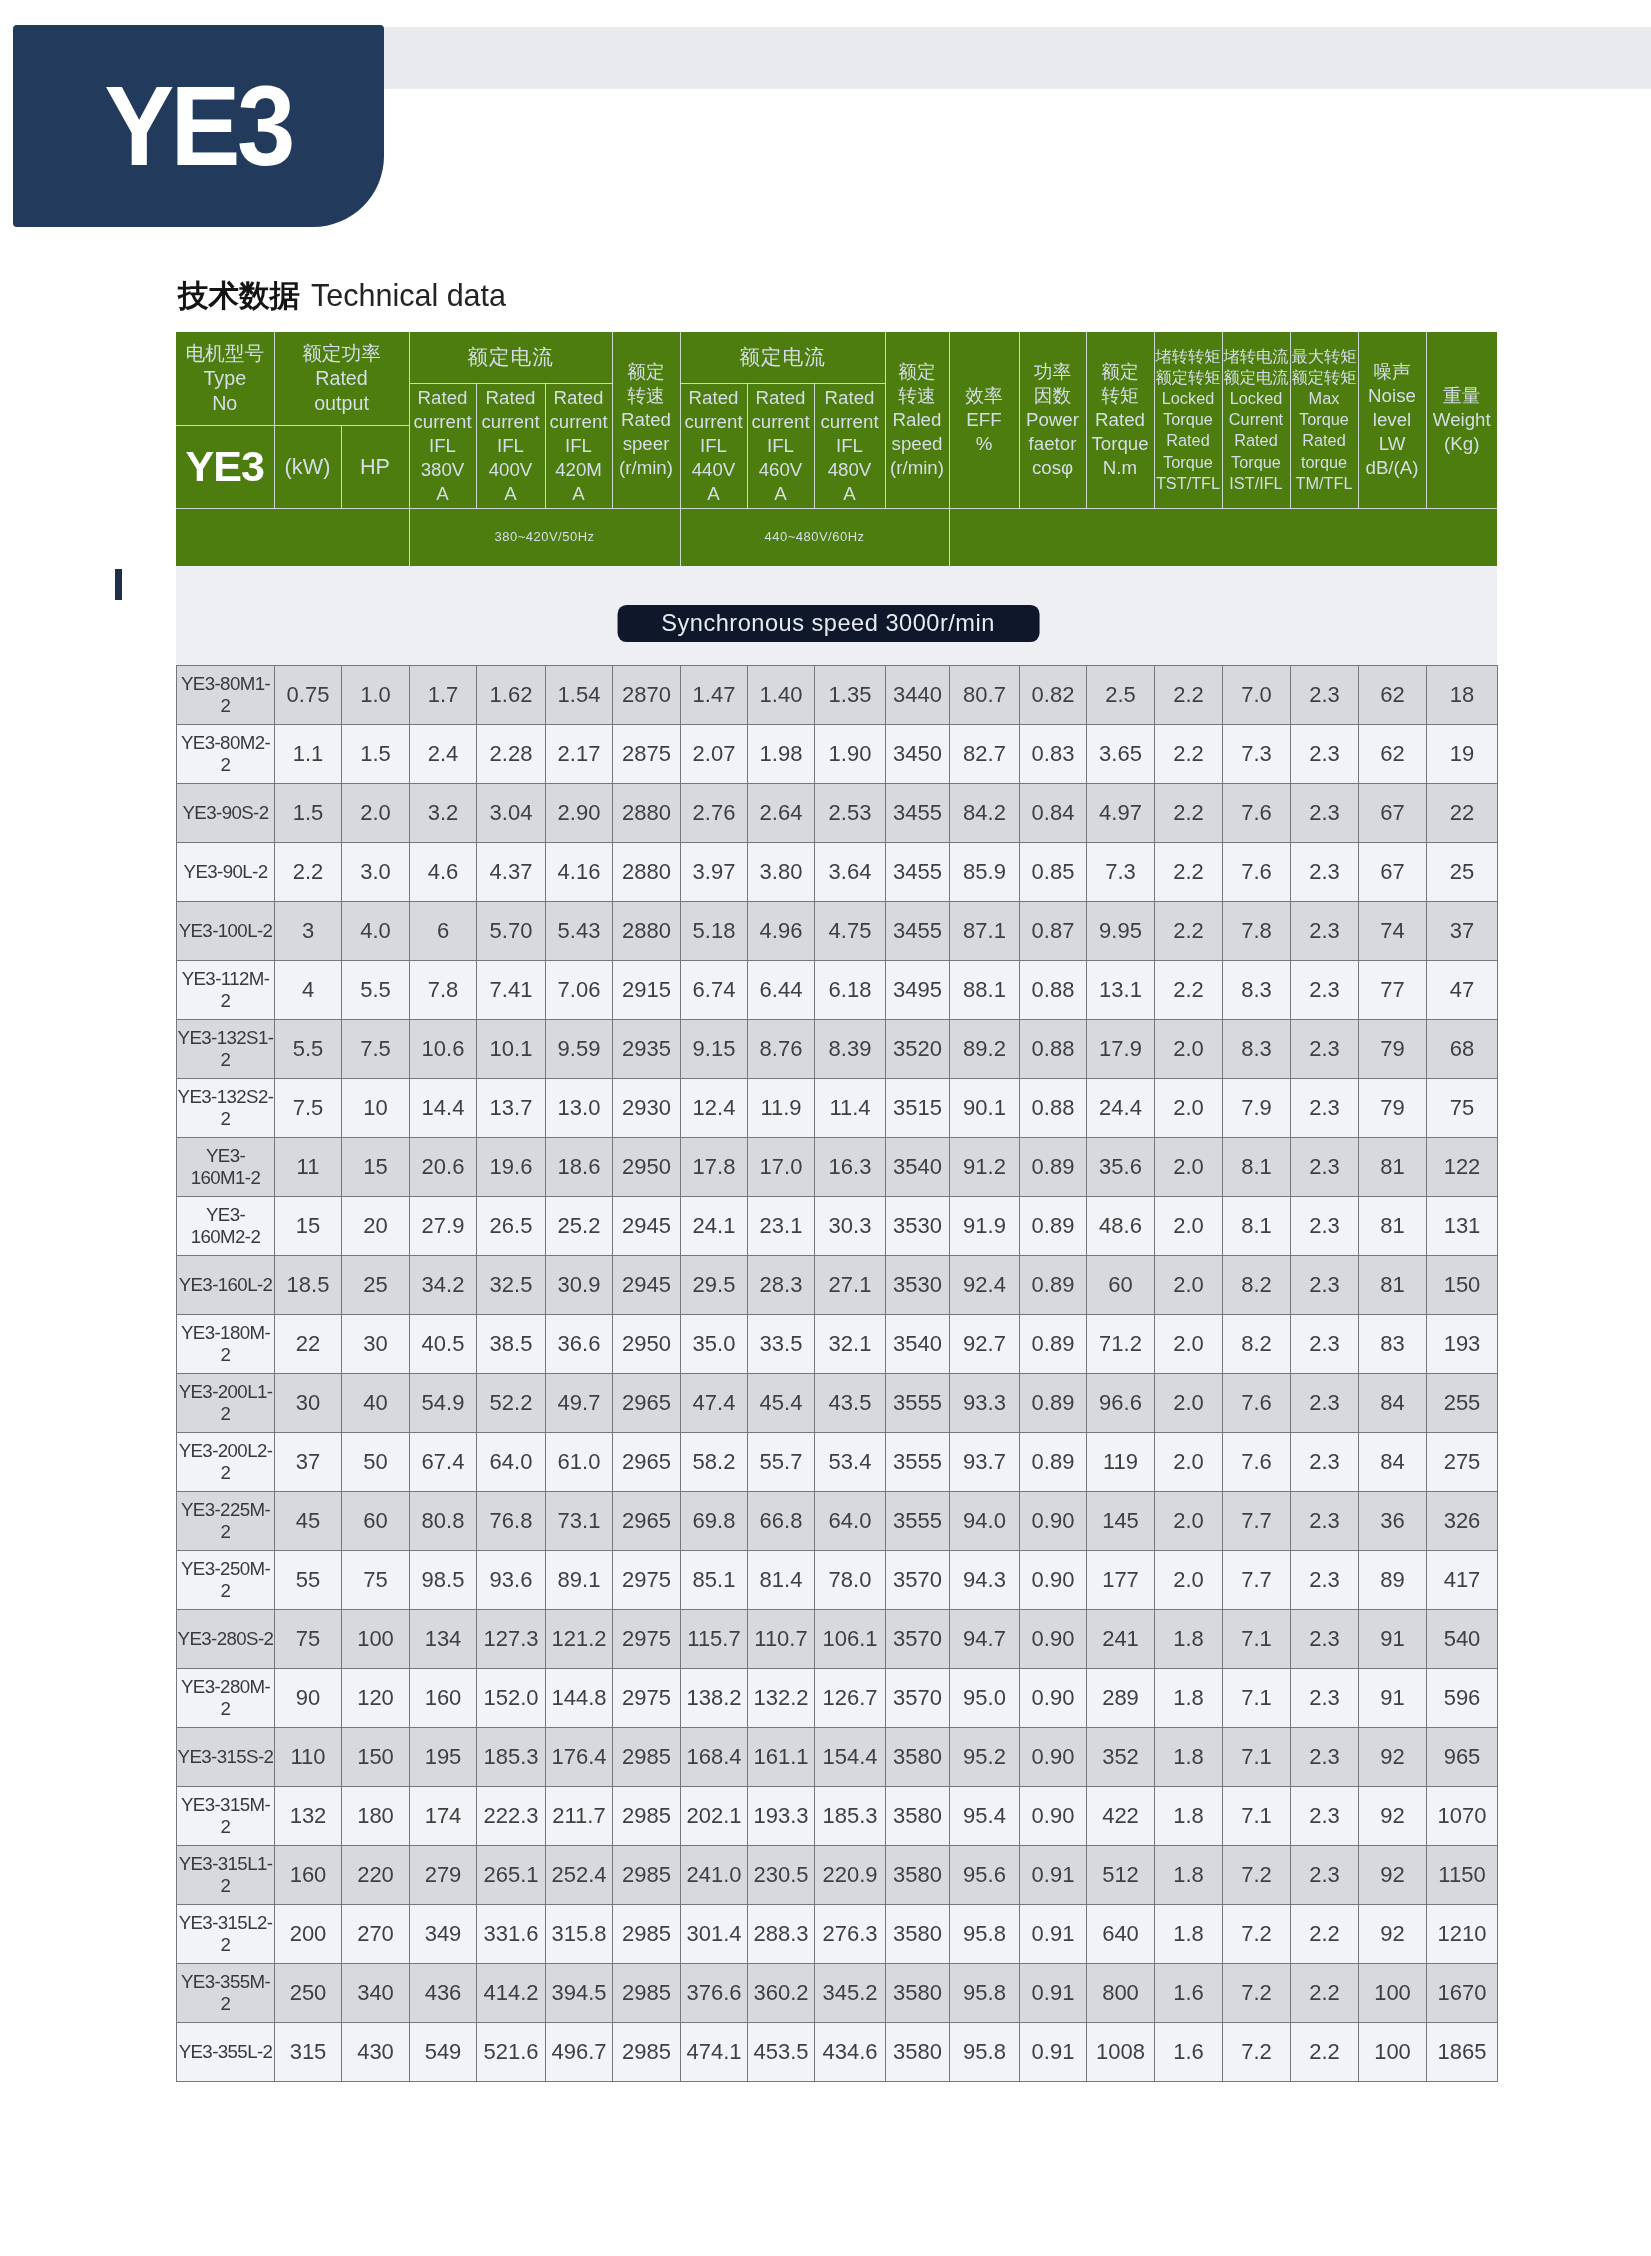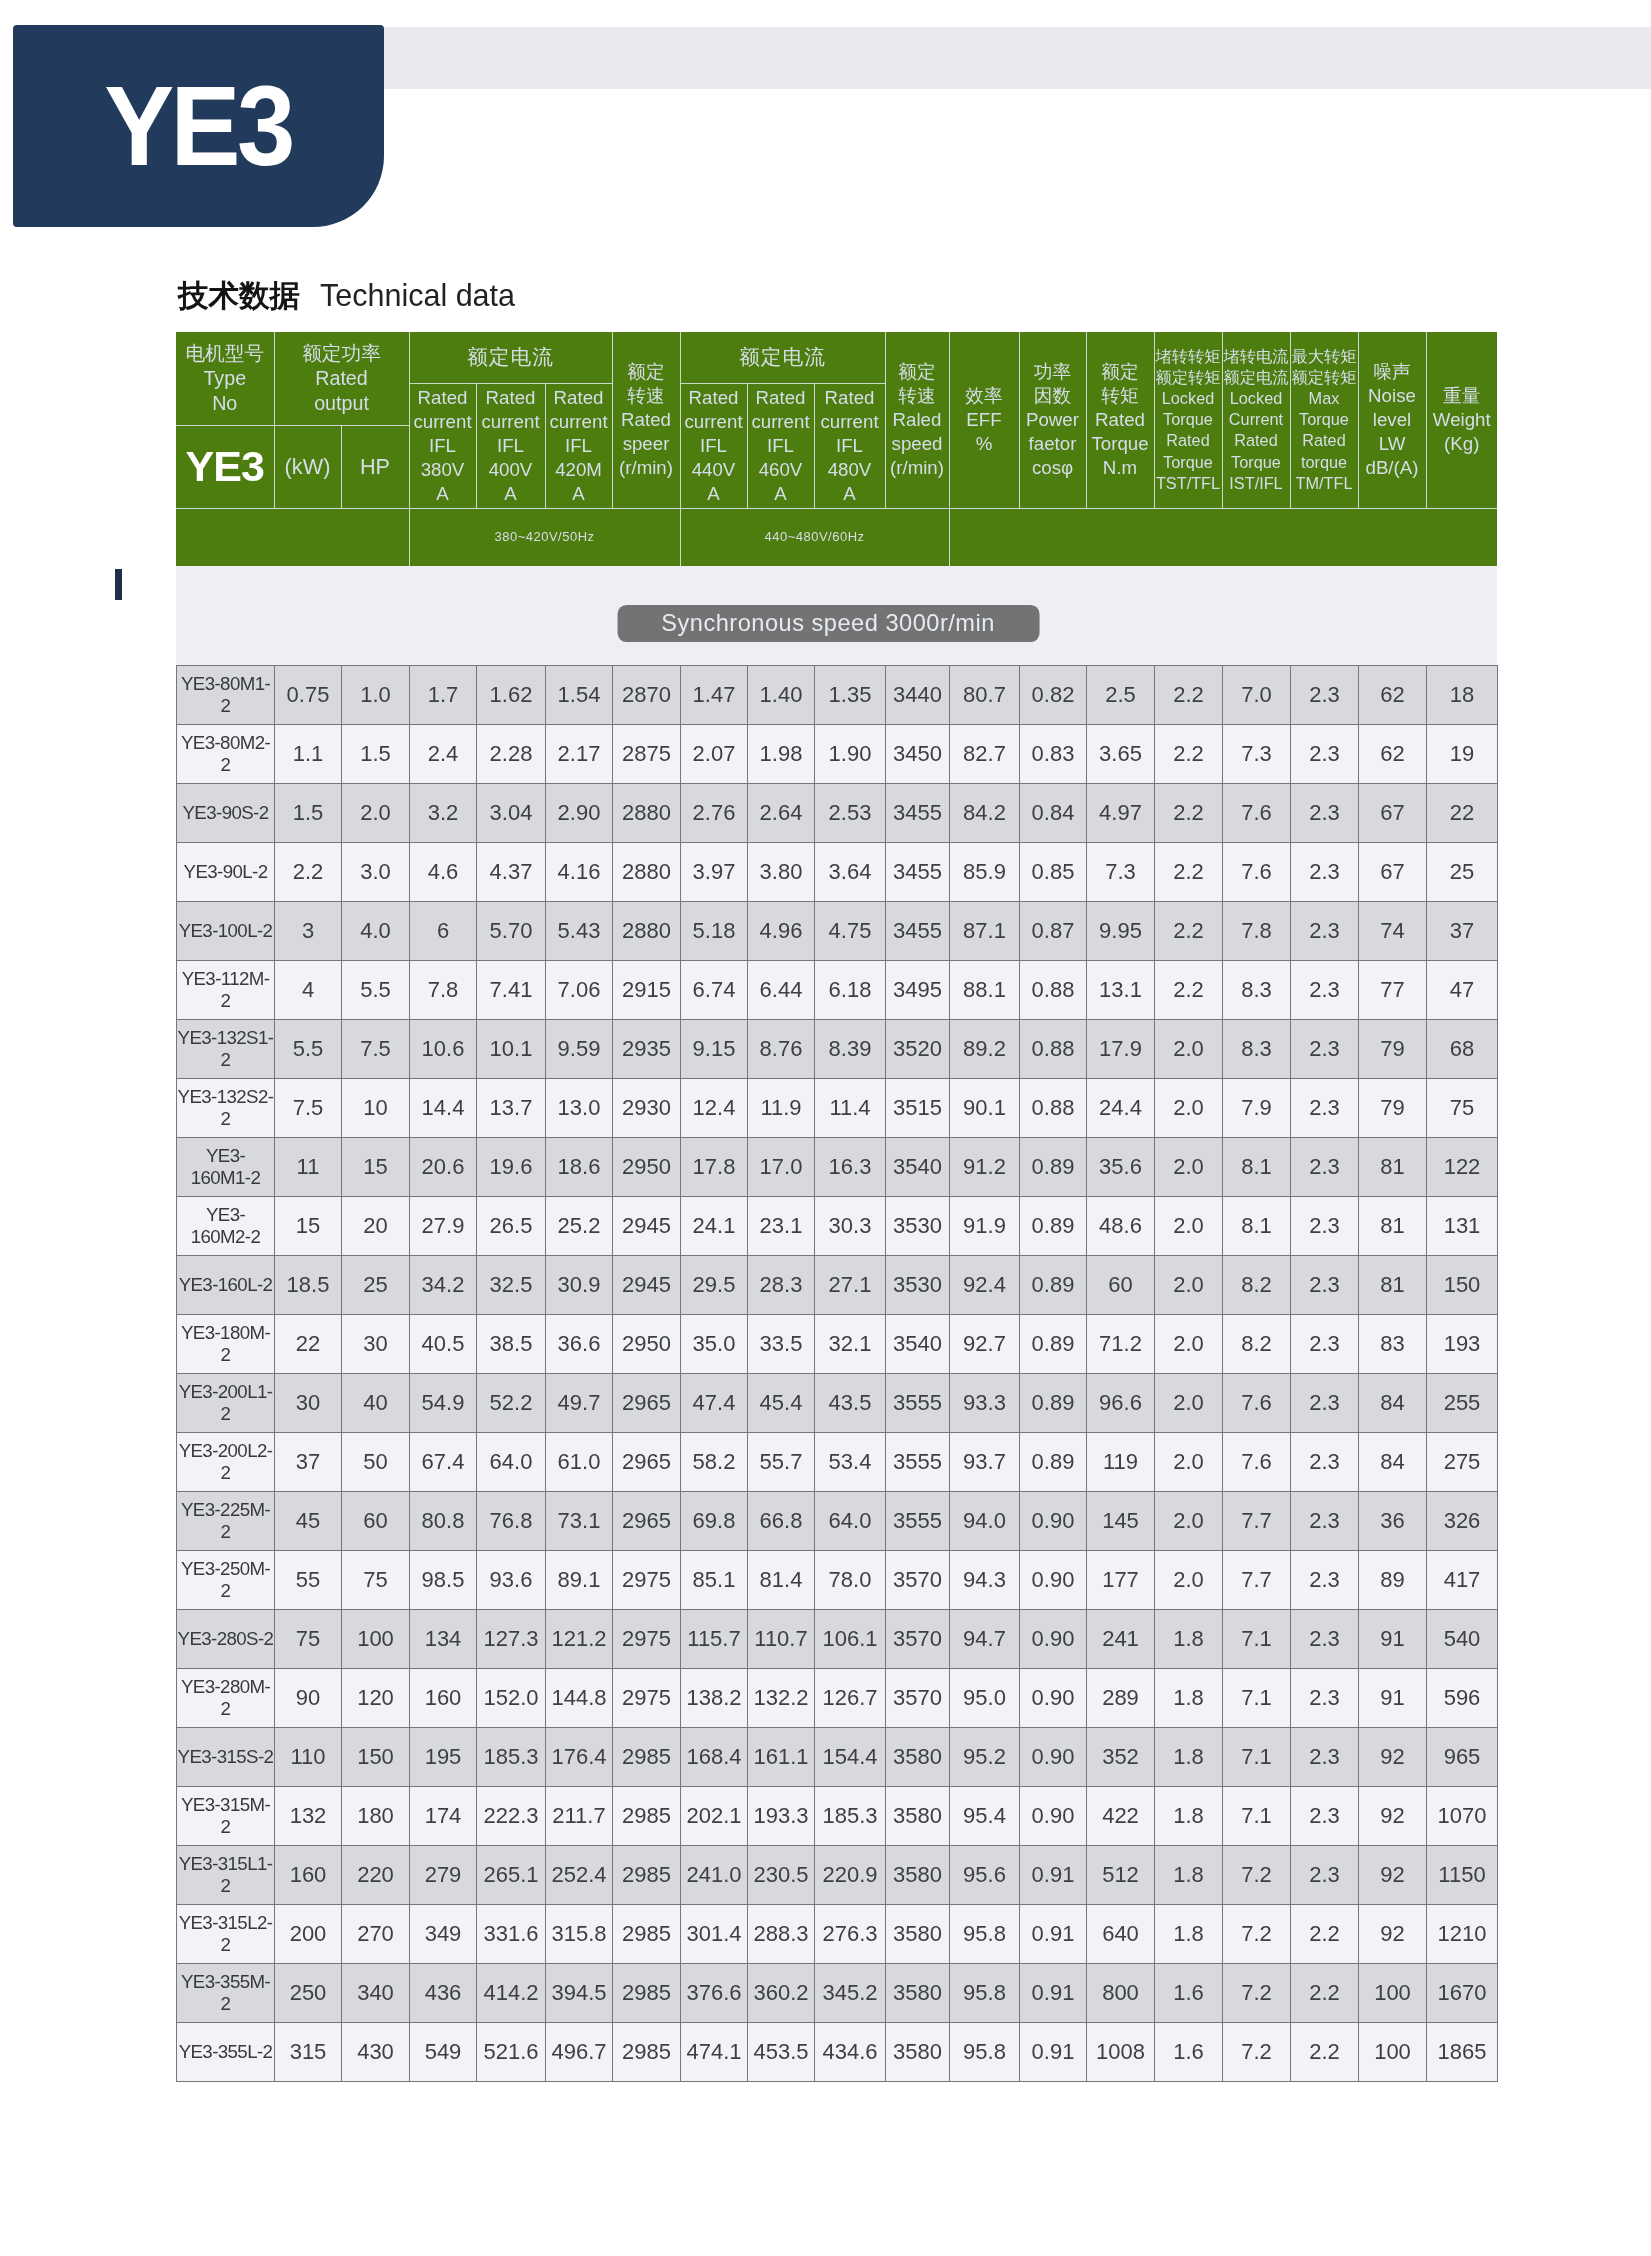--- a/index.html
+++ b/index.html
@@ -16,21 +16,21 @@
     background:#223a5b;border-radius:3.9px 3.9px 71px 3.9px;
     display:flex;align-items:center;justify-content:center;
   }
   .badge-text{
     color:#ffffff;font-size:114px;font-weight:700;letter-spacing:-3.9px;
     transform:scaleX(.92);line-height:1;
   }
   
   .sec-title{position:absolute;left:178px;top:279px;font-size:30.5px;line-height:1.1;white-space:nowrap;}
   .sec-title .zh{font-weight:700;color:#141414;}
-  .sec-title .en{font-weight:400;color:#232323;margin-left:20px;}
+  .sec-title .en{font-weight:400;color:#232323;margin-left:11px;}
   
   .twrap{position:absolute;left:176px;top:332px;width:1321px;}
   table{border-collapse:collapse;table-layout:fixed;width:1321px;}
   
   .head-table{background:#4d7c0f;color:#d5dee8;}
   .head-table td{
     text-align:center;vertical-align:middle;white-space:pre-line;
     font-size:18.7px;line-height:1.28;padding:2px 0;
     border-right:1px solid rgba(225,233,241,.85);
     border-bottom:1px solid rgba(225,233,241,.85);
@@ -49,21 +49,21 @@
     height:53px;font-size:13px;letter-spacing:0.5px;
     border-right:none;border-bottom:none;
   }
   .head-table tr.band td.seg{border-right:1px solid rgba(225,233,241,.85);}
   
   .sync-strip{
     width:1321px;height:99px;background:#edeff2;position:relative;
   }
   .sync-pill{
     position:absolute;left:50%;top:39px;transform:translateX(-52%);
-    width:422px;height:37px;background:#737373;border-radius:8.9px;
+    width:422px;height:37px;background:#0f172a;border-radius:8.9px;
     display:flex;align-items:center;justify-content:center;
     color:#e6ebf1;font-size:23.6px;letter-spacing:0.5px;white-space:nowrap;
   }
   
   .body-table td{
     height:58px;text-align:center;vertical-align:middle;
     border:1px solid #75777b;font-size:22px;color:#3d3f42;
     padding:0;overflow:hidden;
   }
   .body-table tr:nth-child(odd) td{background:#d7d9dd;}

